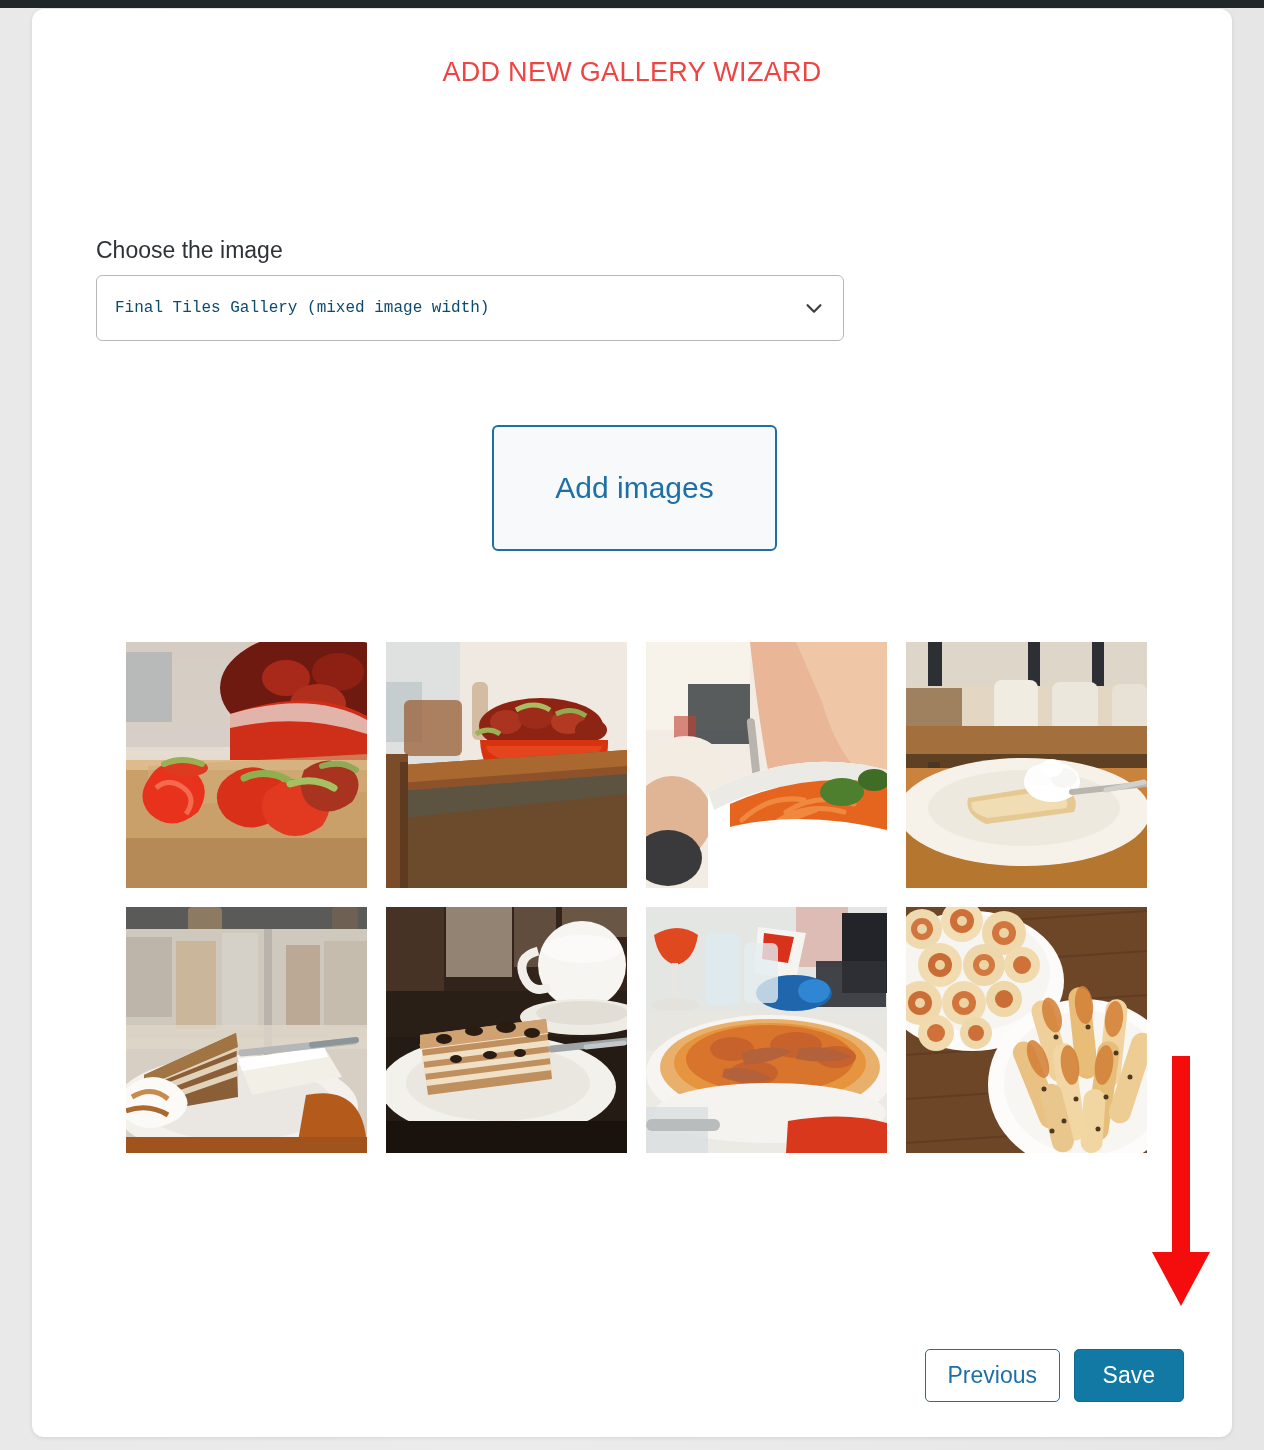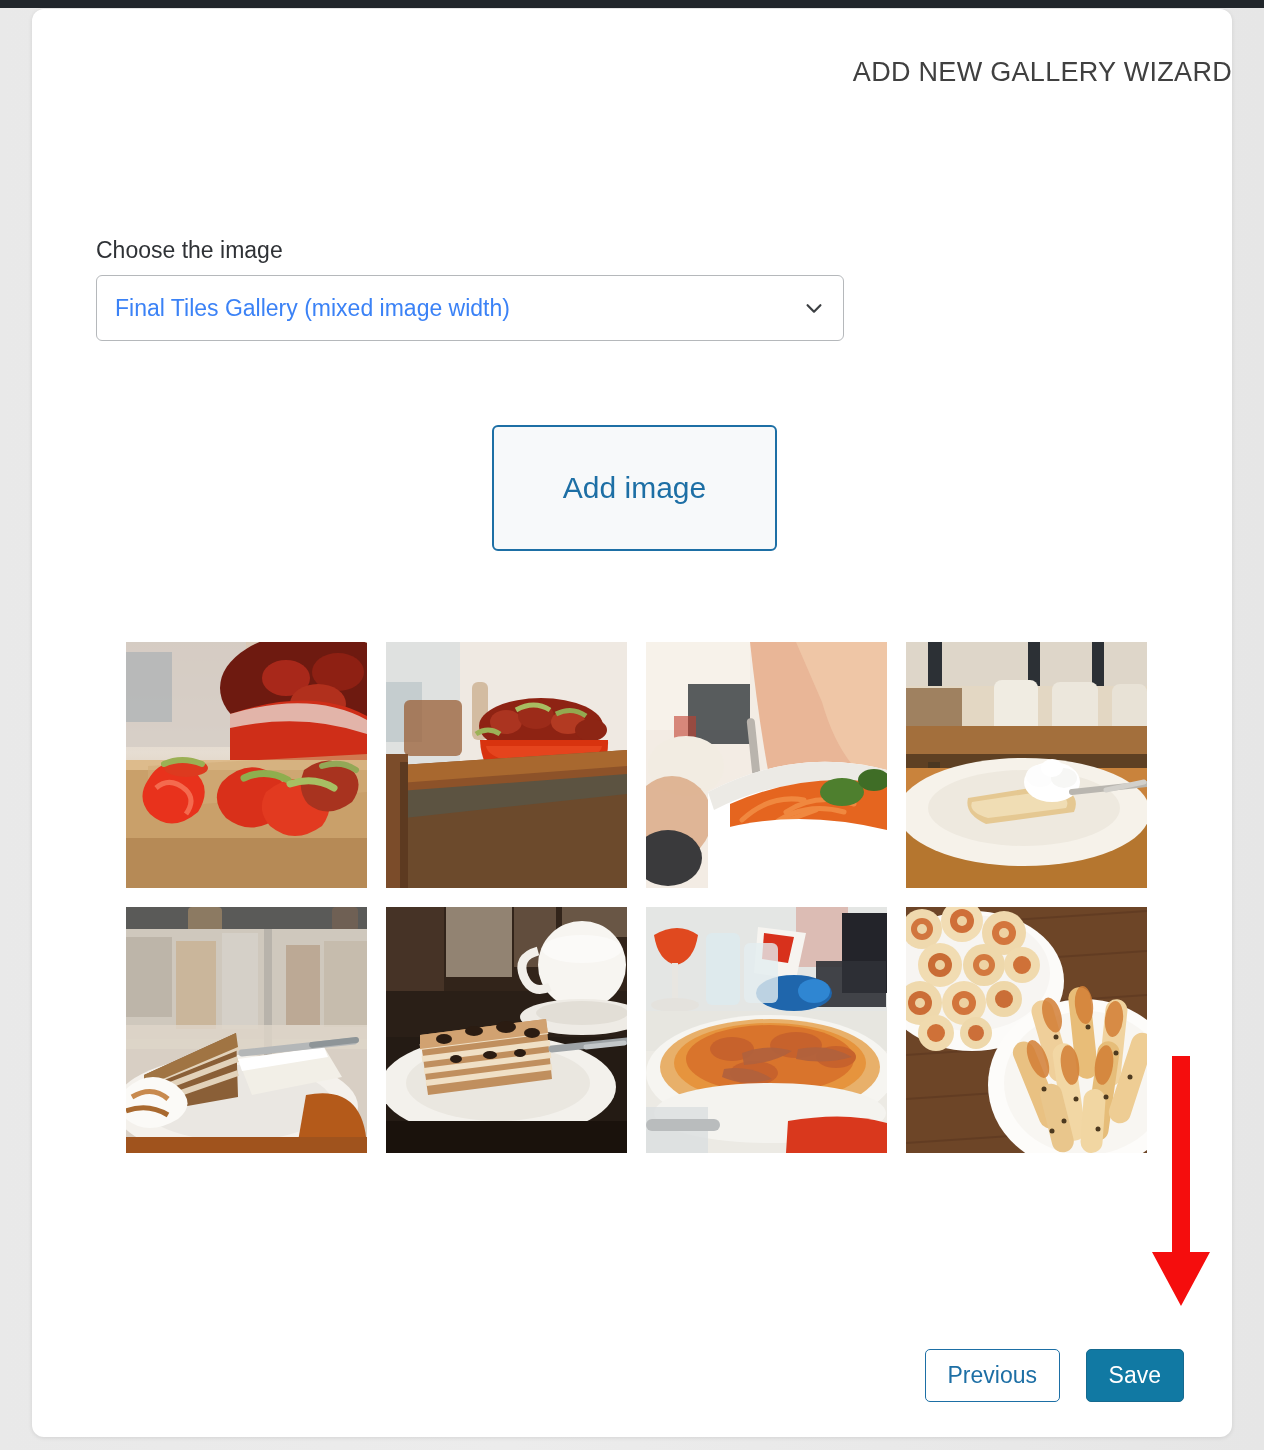--- a/index.html
+++ b/index.html
@@ -39,24 +39,24 @@
     border-radius: 12px;
     box-shadow: 0 1px 4px rgba(0,0,0,0.10);
     overflow: hidden;
   }
 
   .wizard-title {
     position: absolute;
     top: 48px;
     left: 0;
     width: 1200px;
-    text-align: right;
+    text-align: center;
     font-size: 27px;
     letter-spacing: 0.3px;
-    color: #404040;
+    color: #ef4444;
     font-weight: 400;
   }
 
   .layout-label {
     position: absolute;
     top: 228px;
     left: 64px;
     font-size: 23px;
     color: #2f3236;
   }
@@ -70,24 +70,25 @@
     border: 1px solid #b5b8bb;
     border-radius: 6px;
     background: #fff;
     display: flex;
     align-items: center;
     padding: 0 18px;
     cursor: pointer;
   }
   .select-value {
     flex: 1;
-    font-size: 23px;
-    color: #3b82f6;
+    font-size: 16px;
+    color: #0c4a6e;
     white-space: nowrap;
     overflow: hidden;
+    font-family: Liberation Mono, monospace;
   }
   .chev {
     width: 22px;
     height: 22px;
     flex: none;
   }
   .chev svg { display: block; }
 
   .add-images-btn {
     position: absolute;
@@ -173,21 +174,21 @@
     display: flex;
     align-items: center;
     justify-content: center;
     cursor: pointer;
   }
   .btn-save {
     position: absolute;
     right: 88px;
     top: 0;
     height: 53px;
-    padding: 0 22px;
+    padding: 0 28px;
     border: 1px solid #15698f;
     border-radius: 5px;
     background: #1179a3;
     color: #ffffff;
     font-size: 23px;
     font-family: "Liberation Sans", sans-serif;
     display: flex;
     align-items: center;
     justify-content: center;
     cursor: pointer;
@@ -208,21 +209,21 @@
 
     <div class="select-wrap">
       <span class="select-value">Final Tiles Gallery (mixed image width)</span>
       <span class="chev">
         <svg viewBox="0 0 24 24" fill="none" stroke="#3c3f42" stroke-width="2.4" stroke-linecap="round" stroke-linejoin="round">
           <polyline points="5,9 12,16 19,9"></polyline>
         </svg>
       </span>
     </div>
 
-    <div class="add-images-btn">Add image</div>
+    <div class="add-images-btn">Add images</div>
 
 
     <div class="grid">
 
       <div class="thumb">
         <svg viewBox="0 0 241 246" preserveAspectRatio="none">
           <defs>
             <linearGradient id="t1bg" x1="0" y1="0" x2="0" y2="1">
               <stop offset="0" stop-color="#d8c8b6"></stop>
                 <stop offset="0.45" stop-color="#e6ddd2"></stop>

